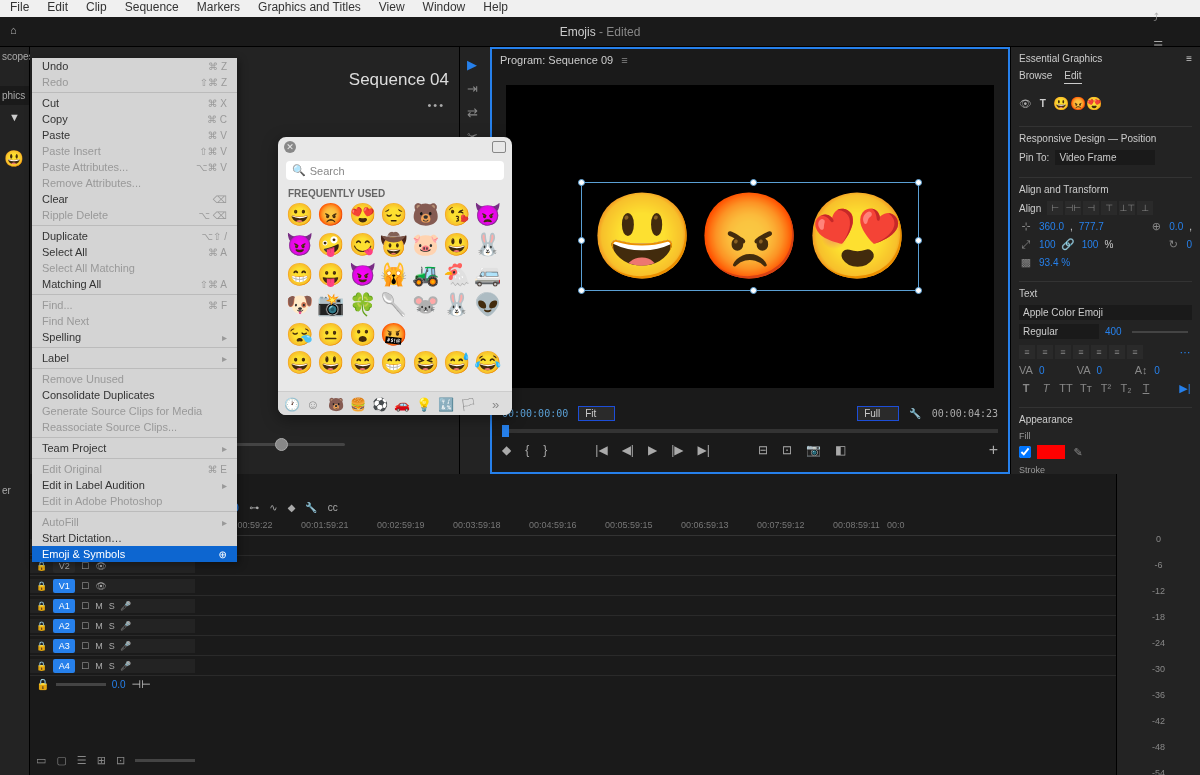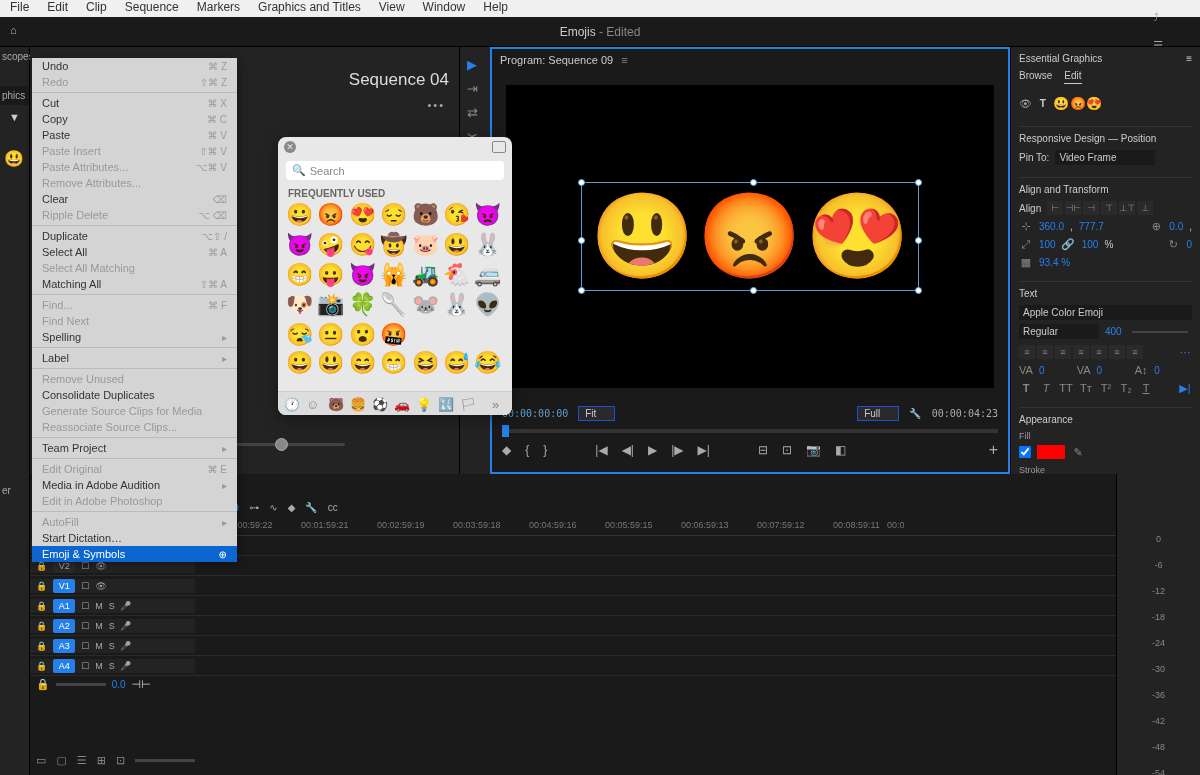--- a/index.html
+++ b/index.html
@@ -238,21 +238,21 @@
     <div class="menu-item">
       <span>Team Project</span>
       <span class="menu-shortcut">▸</span>
     </div>
     <div class="menu-sep"></div>
     <div class="menu-item disabled">
       <span>Edit Original</span>
       <span class="menu-shortcut">⌘ E</span>
     </div>
     <div class="menu-item">
-      <span>Media in Adobe Audition</span>
+      <span>Edit in Label Audition</span>
       <span class="menu-shortcut">▸</span>
     </div>
     <div class="menu-item disabled">
       <span>Edit in Adobe Photoshop</span>
       <span class="menu-shortcut"></span>
     </div>
     <div class="menu-sep"></div>
     <div class="menu-item disabled">
       <span>AutoFill</span>
       <span class="menu-shortcut">▸</span>

